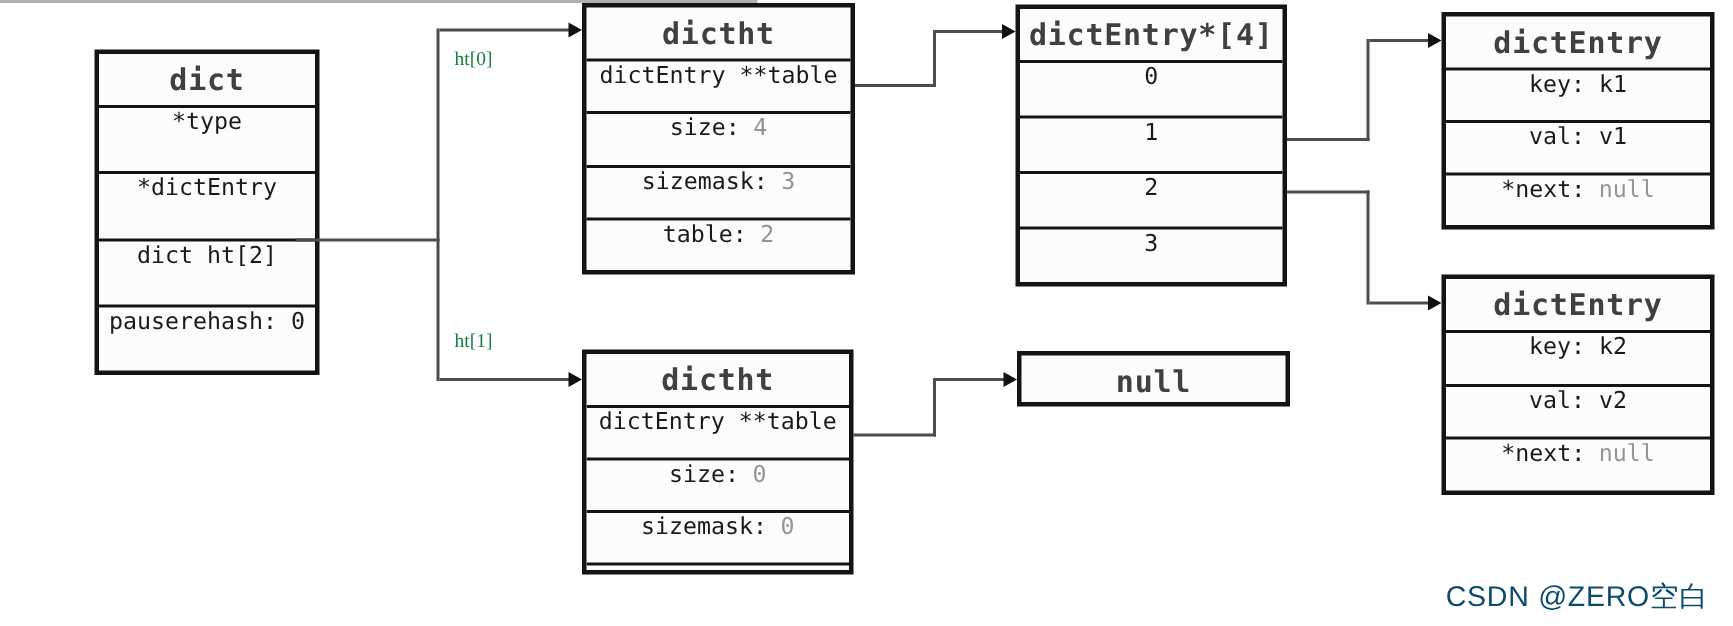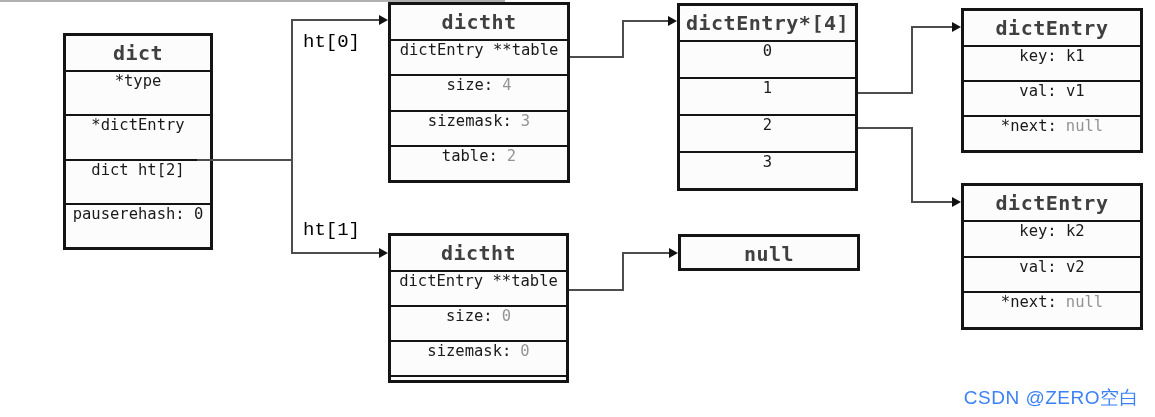--- a/index.html
+++ b/index.html
@@ -28,27 +28,27 @@
   .rowF { flex:0 0 35px; height:35px; box-sizing:border-box; }
   .muted { color:#949494; margin-left:9px; }
   .ln { position:absolute; background:#4d4d4d; }
   .arr {
     position:absolute; width:0; height:0;
     border-top:5px solid transparent;
     border-bottom:5px solid transparent;
     border-left:9px solid #111;
   }
   .htlabel {
-    position:absolute; font-size:19px; color:#000000;
-    font-family:Liberation Mono, monospace;
+    position:absolute; font-size:13px; color:#15803d;
+    font-family:Liberation Serif, serif;
   }
   .watermark {
     position:absolute; right:16px; top:385px;
     font-family:"Liberation Sans", sans-serif;
-    font-size:19px; color:#3b82f6; letter-spacing:0.5px;
+    font-size:19px; color:#0c4a6e; letter-spacing:0.5px;
   }
   .topstrip { position:absolute; left:0; top:0; width:505px; height:2px; background:#b0b0b0; }
 </style>
 </head>
 <body>
 
 <div class="canvas">
 
   <div class="topstrip"></div>
 

